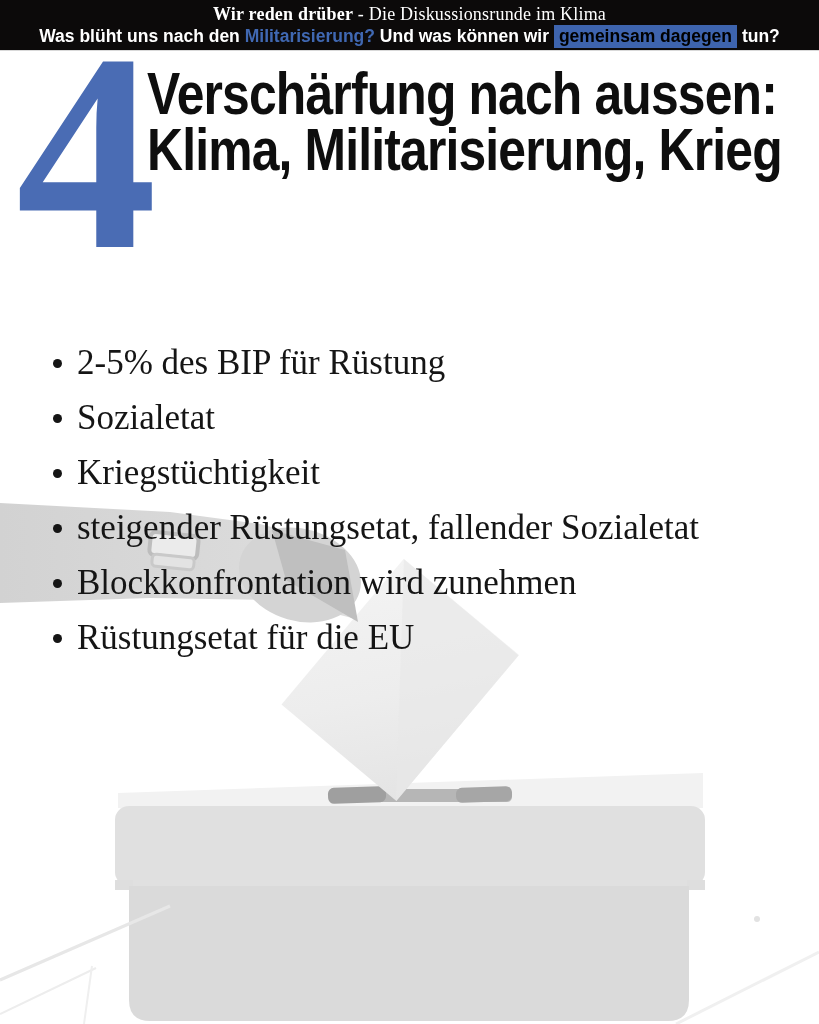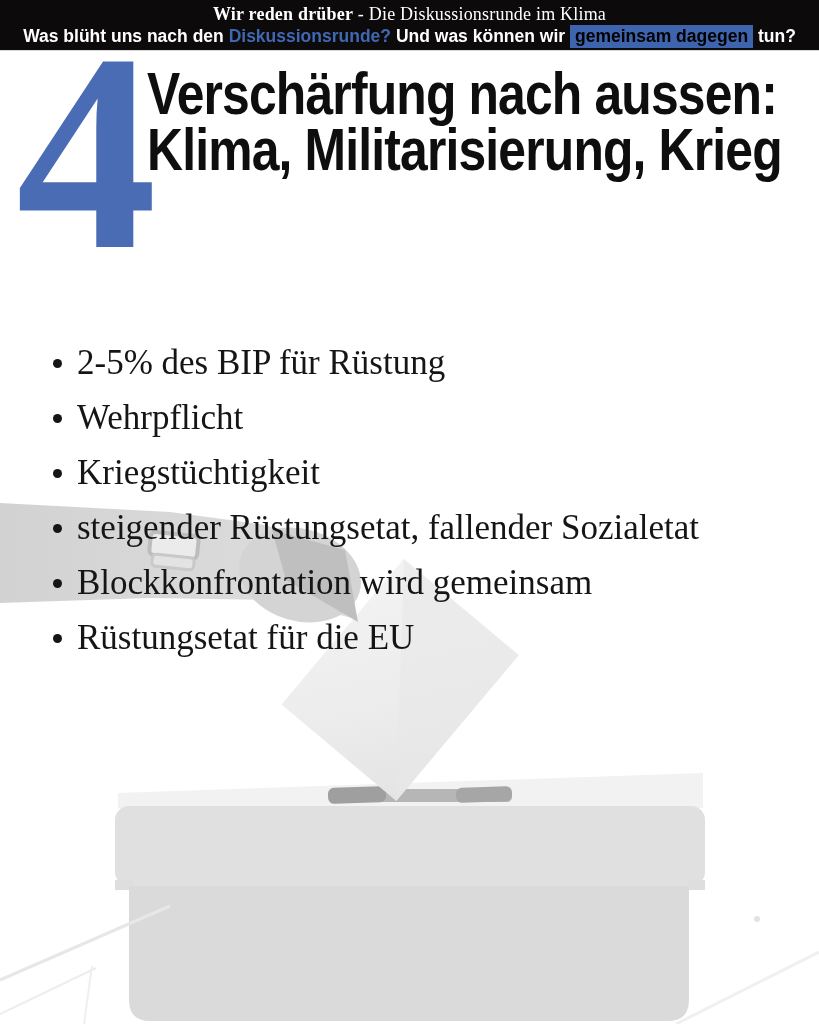--- a/index.html
+++ b/index.html
@@ -97,32 +97,32 @@
 
     <line x1="0" y1="980" x2="170" y2="906" stroke="#e7e7e7" stroke-width="3"></line>
     <line x1="0" y1="1014" x2="96" y2="968" stroke="#ededed" stroke-width="2"></line>
     <line x1="92" y1="966" x2="84" y2="1024" stroke="#efefef" stroke-width="2"></line>
     <line x1="676" y1="1024" x2="819" y2="952" stroke="#f0f0f0" stroke-width="3"></line>
     <circle cx="757" cy="919" r="3" fill="#e2e2e2"></circle>
   </svg>
 
   <header class="topbar">
     <div class="l1"><span class="b">Wir reden drüber</span><span> - Die Diskussionsrunde im Klima</span></div>
-    <div class="l2"><span>Was blüht uns nach den </span><span class="blue">Diskussionsrunde?</span><span> Und was können wir </span><span class="hl">gemeinsam dagegen</span><span> tun?</span></div>
+    <div class="l2"><span>Was blüht uns nach den </span><span class="blue">Militarisierung?</span><span> Und was können wir </span><span class="hl">gemeinsam dagegen</span><span> tun?</span></div>
   </header>
 
   <div class="num">4</div>
 
   <h1 class="title">
     <span class="tl">Verschärfung nach aussen:</span>
     <span class="tl">Klima, Militarisierung, Krieg</span>
   </h1>
 
   <ul class="bullets">
     <li>2-5% des BIP für Rüstung</li>
-    <li>Wehrpflicht</li>
+    <li>Sozialetat</li>
     <li>Kriegstüchtigkeit</li>
     <li>steigender Rüstungsetat, fallender Sozialetat</li>
-    <li>Blockkonfrontation wird gemeinsam</li>
+    <li>Blockkonfrontation wird zunehmen</li>
     <li>Rüstungsetat für die EU</li>
   </ul>
 
 </div>
 
 </body></html>

